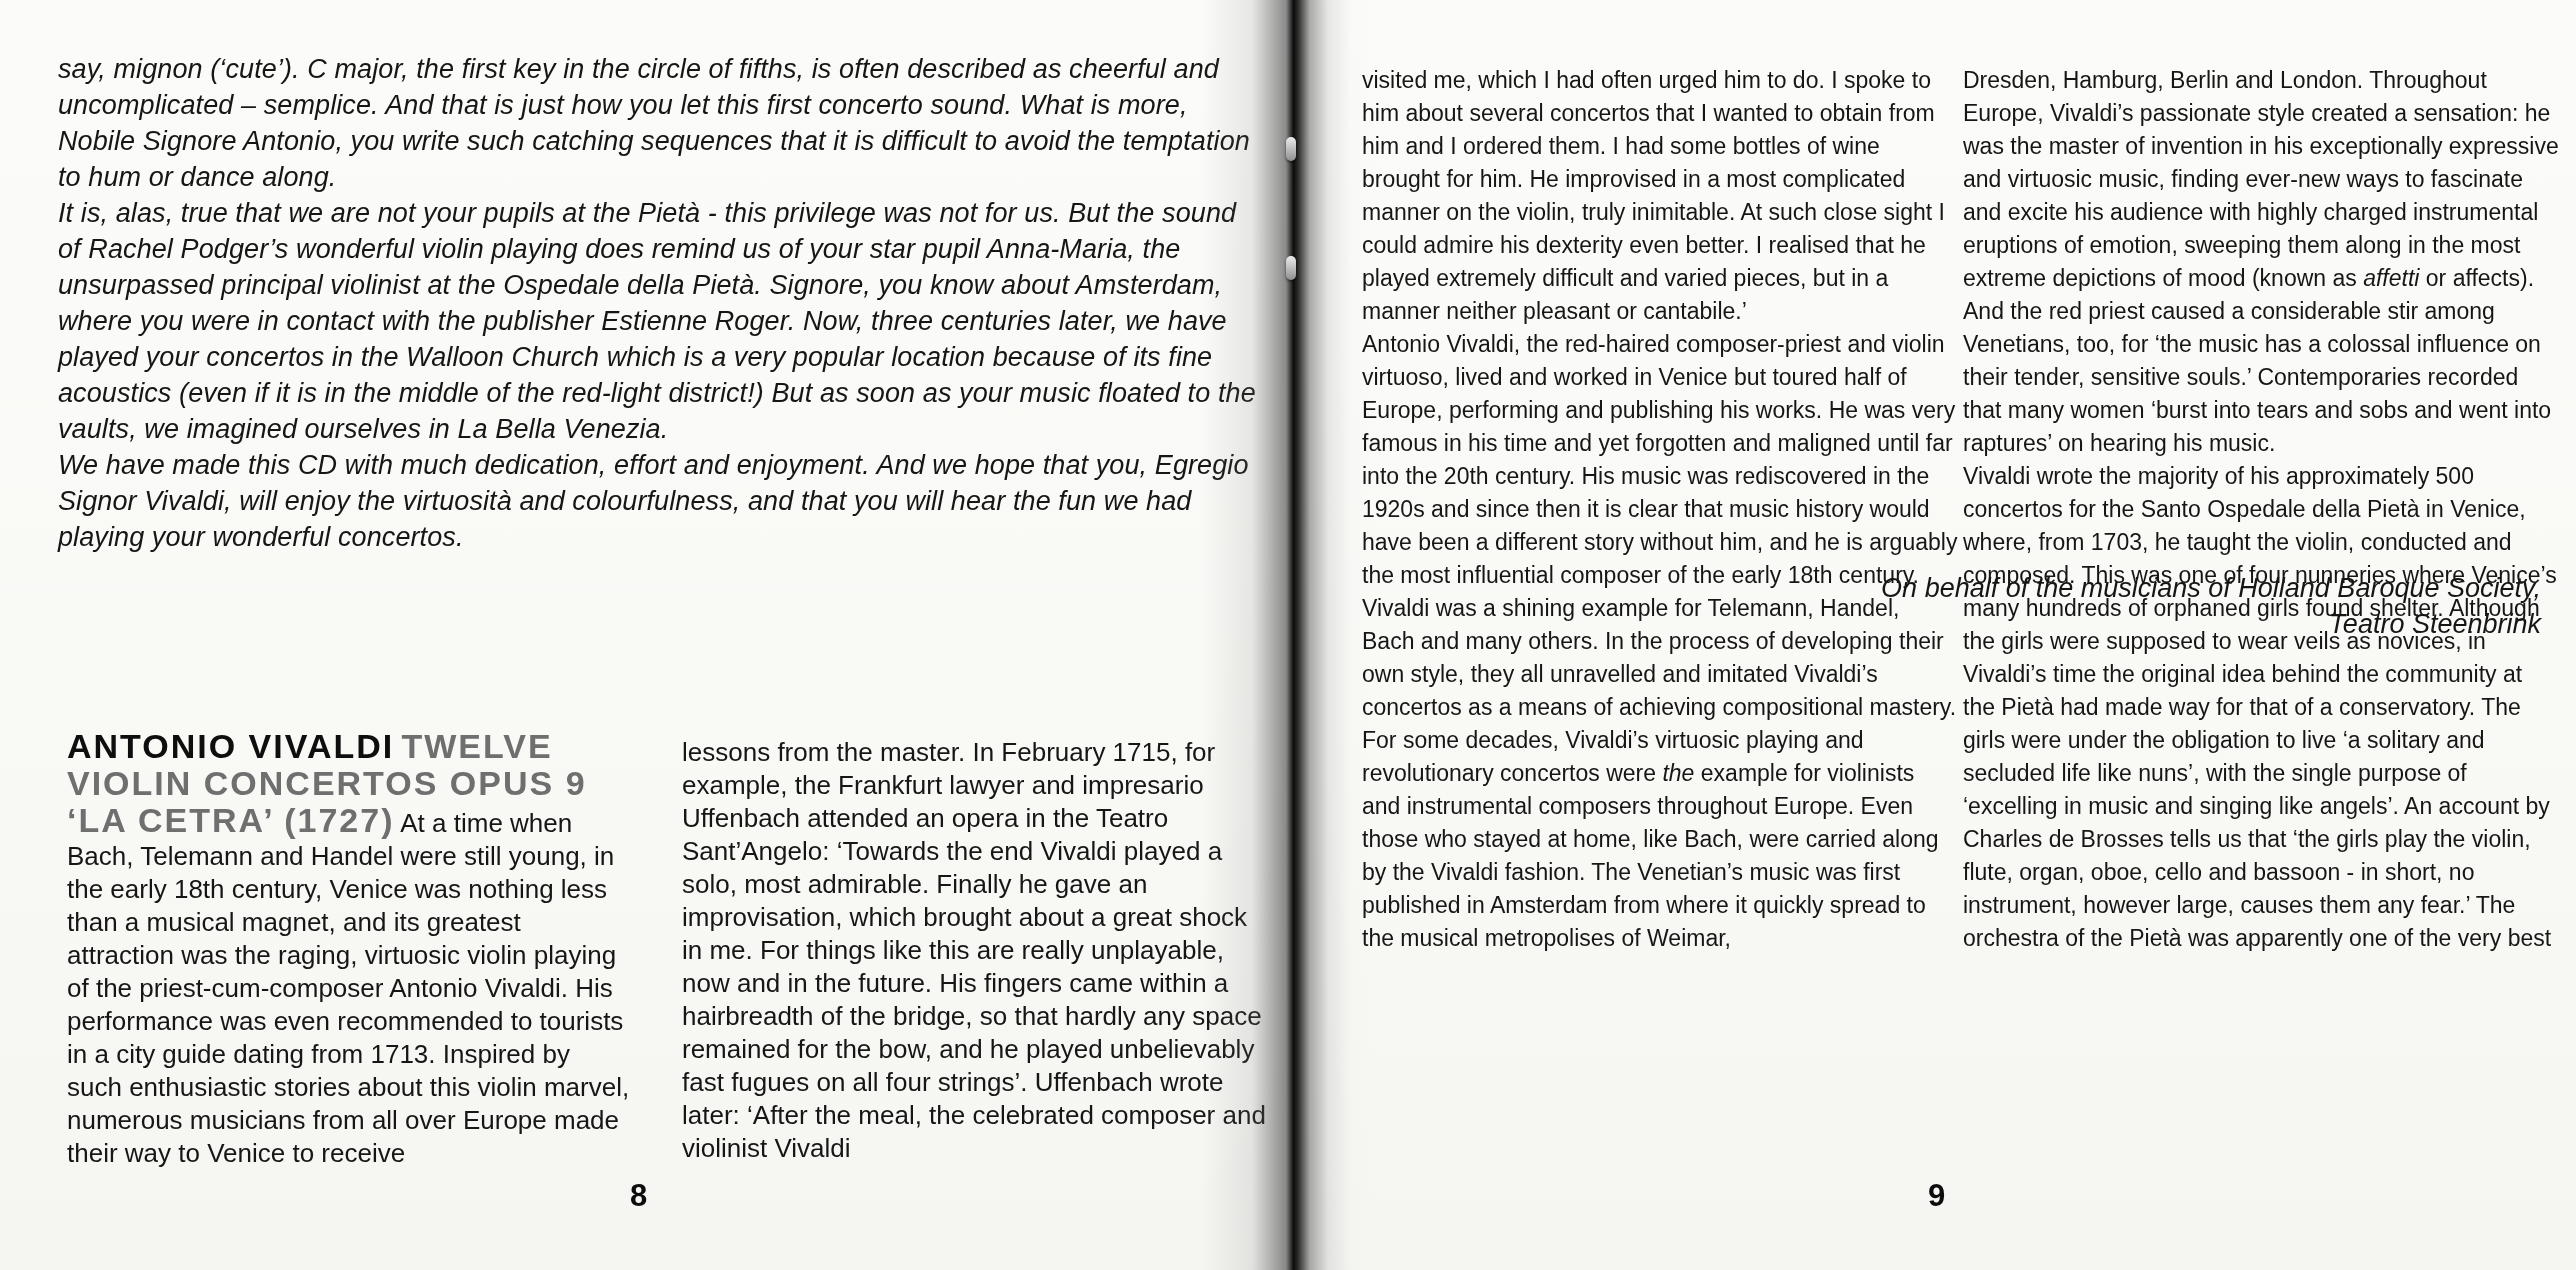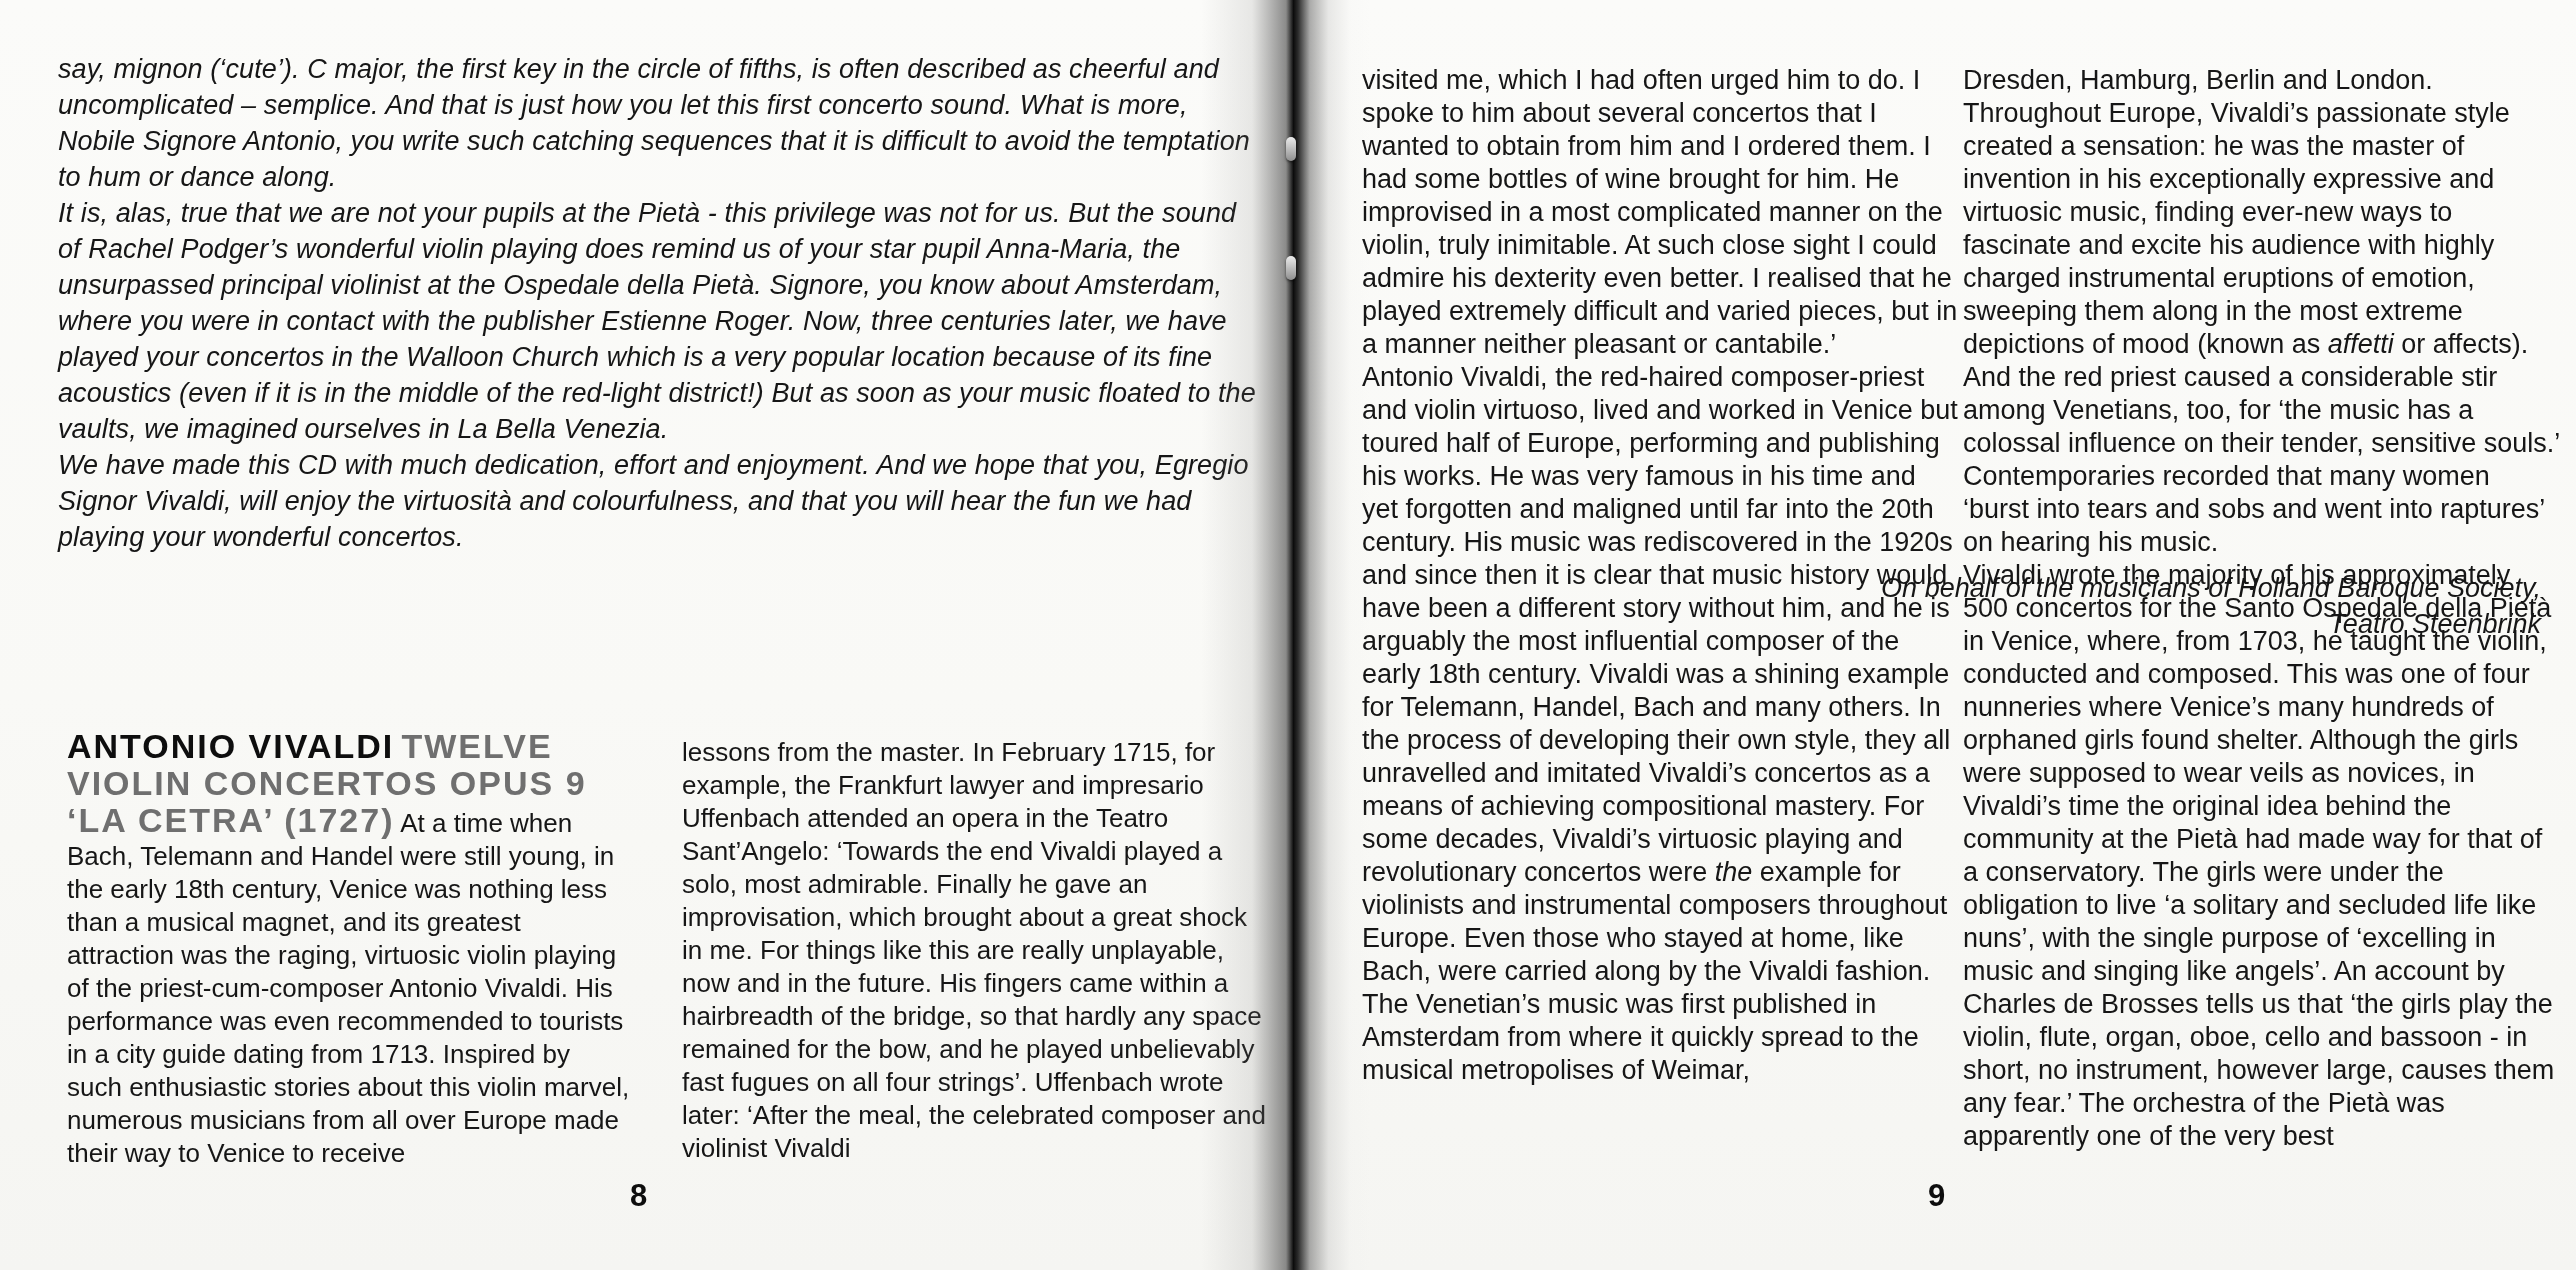--- a/index.html
+++ b/index.html
@@ -85,21 +85,21 @@
     border-radius: 5.4px;
     background: linear-gradient(180deg, #ececec, #8f8f8f);
     box-shadow: 0 1.4px 2.7px rgba(0,0,0,0.55);
   }
   .staple.s1 { top: 137px; }
   .staple.s2 { top: 256px; }
   
   .right-col {
     position: absolute;
     top: 64px;
-    font-size: 27px;
+    font-size: 23px;
     line-height: 33px;
   }
   .right-col p { margin: 0; }
   .right-col.c1 { left: 1362px; width: 596px; }
   .right-col.c2 { left: 1963px; width: 597px; }
   .right-col em { font-style: italic; }
   
   .page-number {
     position: absolute;
     top: 1178px;

